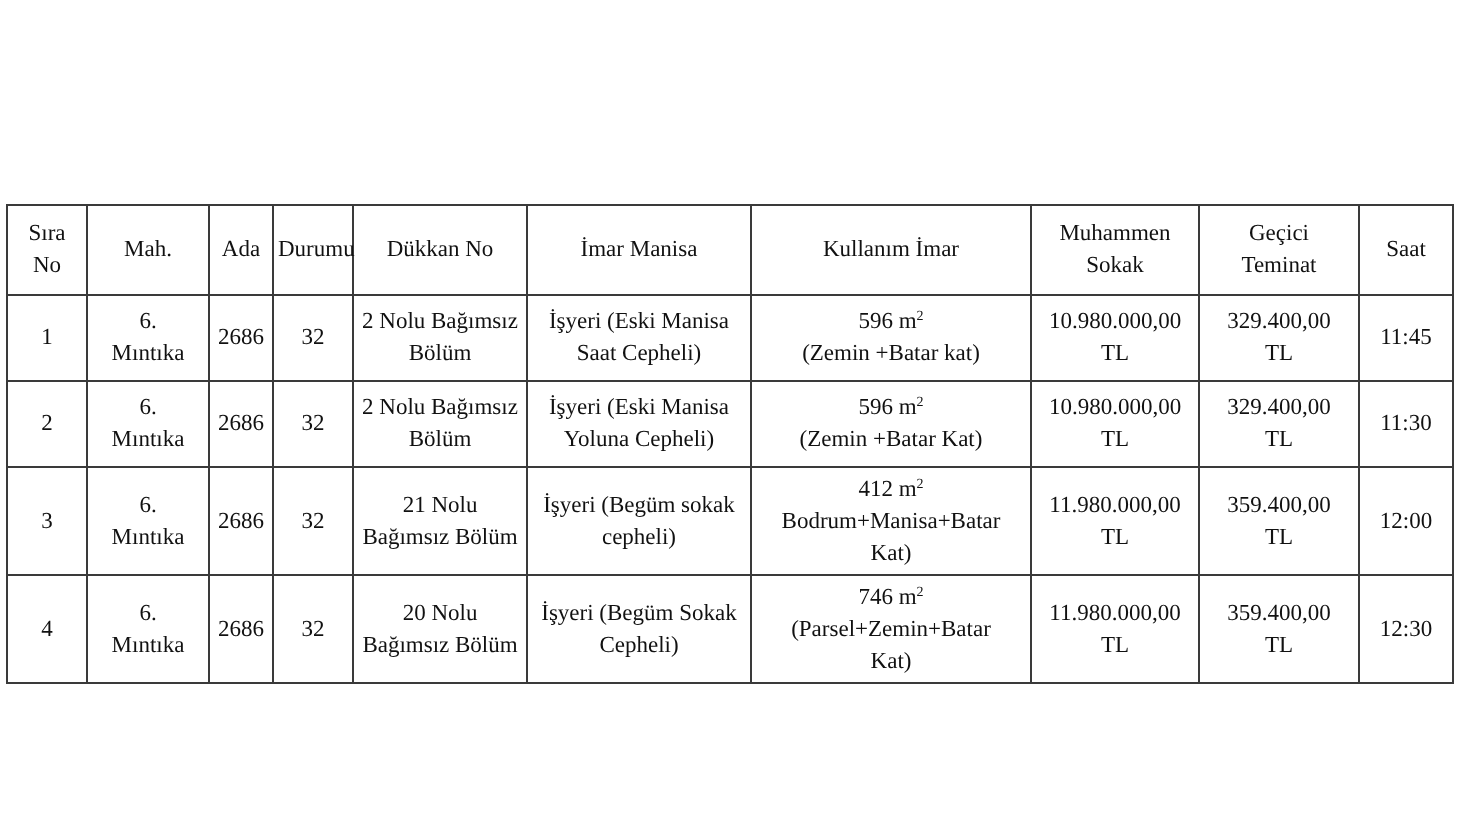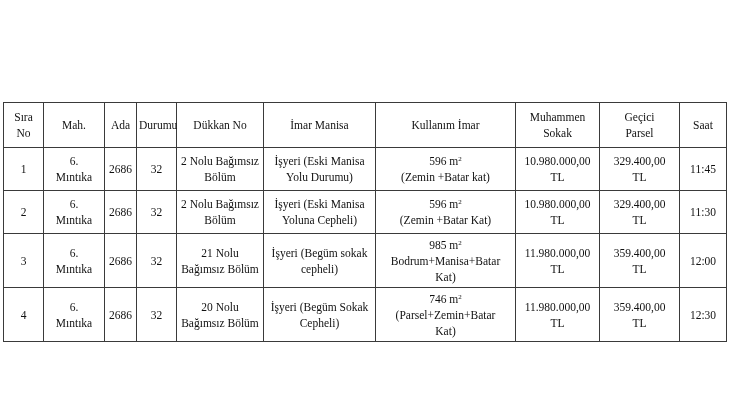--- a/index.html
+++ b/index.html
@@ -42,41 +42,41 @@
       <th>Durumu</th>
       <th>Dükkan No</th>
       <th>İmar Manisa</th>
       <th>Kullanım İmar</th>
       <th>
           <span class="l">Muhammen</span>
           <span class="l">Sokak</span>
         </th>
       <th>
           <span class="l">Geçici</span>
-          <span class="l">Parsel</span>
+          <span class="l">Teminat</span>
         </th>
       <th>Saat</th>
     </tr>
   </thead>
   <tbody>
     <tr class="r1">
       <td>1</td>
       <td>
           <span class="l">6.</span>
           <span class="l">Mıntıka</span>
         </td>
       <td>2686</td>
       <td>32</td>
       <td>
           <span class="l">2 Nolu Bağımsız</span>
           <span class="l">Bölüm</span>
         </td>
       <td>
           <span class="l">İşyeri (Eski Manisa</span>
-          <span class="l">Yolu Durumu)</span>
+          <span class="l">Saat Cepheli)</span>
         </td>
       <td>
           <span class="l"><span>596 m</span><sup>2</sup></span>
           <span class="l">(Zemin +Batar kat)</span>
         </td>
       <td>
           <span class="l">10.980.000,00</span>
           <span class="l">TL</span>
         </td>
       <td>
@@ -125,21 +125,21 @@
       <td>32</td>
       <td>
           <span class="l">21 Nolu</span>
           <span class="l">Bağımsız Bölüm</span>
         </td>
       <td>
           <span class="l">İşyeri (Begüm sokak</span>
           <span class="l">cepheli)</span>
         </td>
       <td>
-          <span class="l"><span>985 m</span><sup>2</sup></span>
+          <span class="l"><span>412 m</span><sup>2</sup></span>
           <span class="l">Bodrum+Manisa+Batar</span>
           <span class="l">Kat)</span>
         </td>
       <td>
           <span class="l">11.980.000,00</span>
           <span class="l">TL</span>
         </td>
       <td>
           <span class="l">359.400,00</span>
           <span class="l">TL</span>

